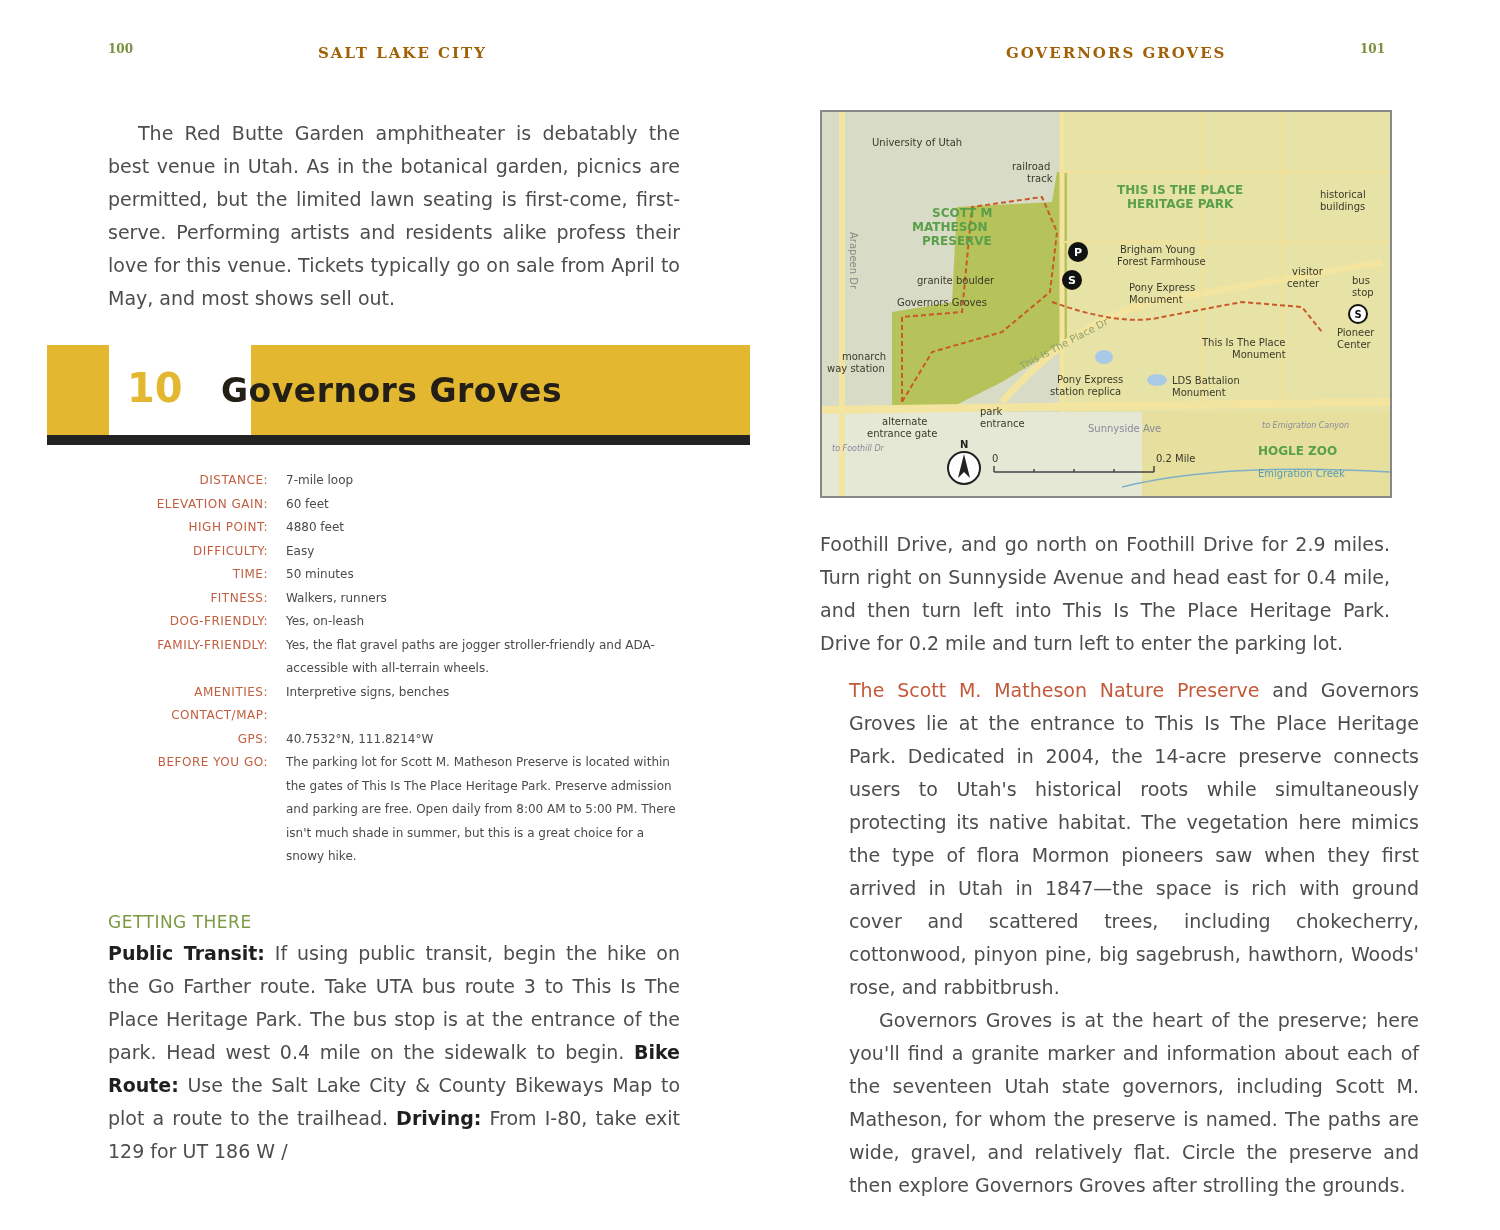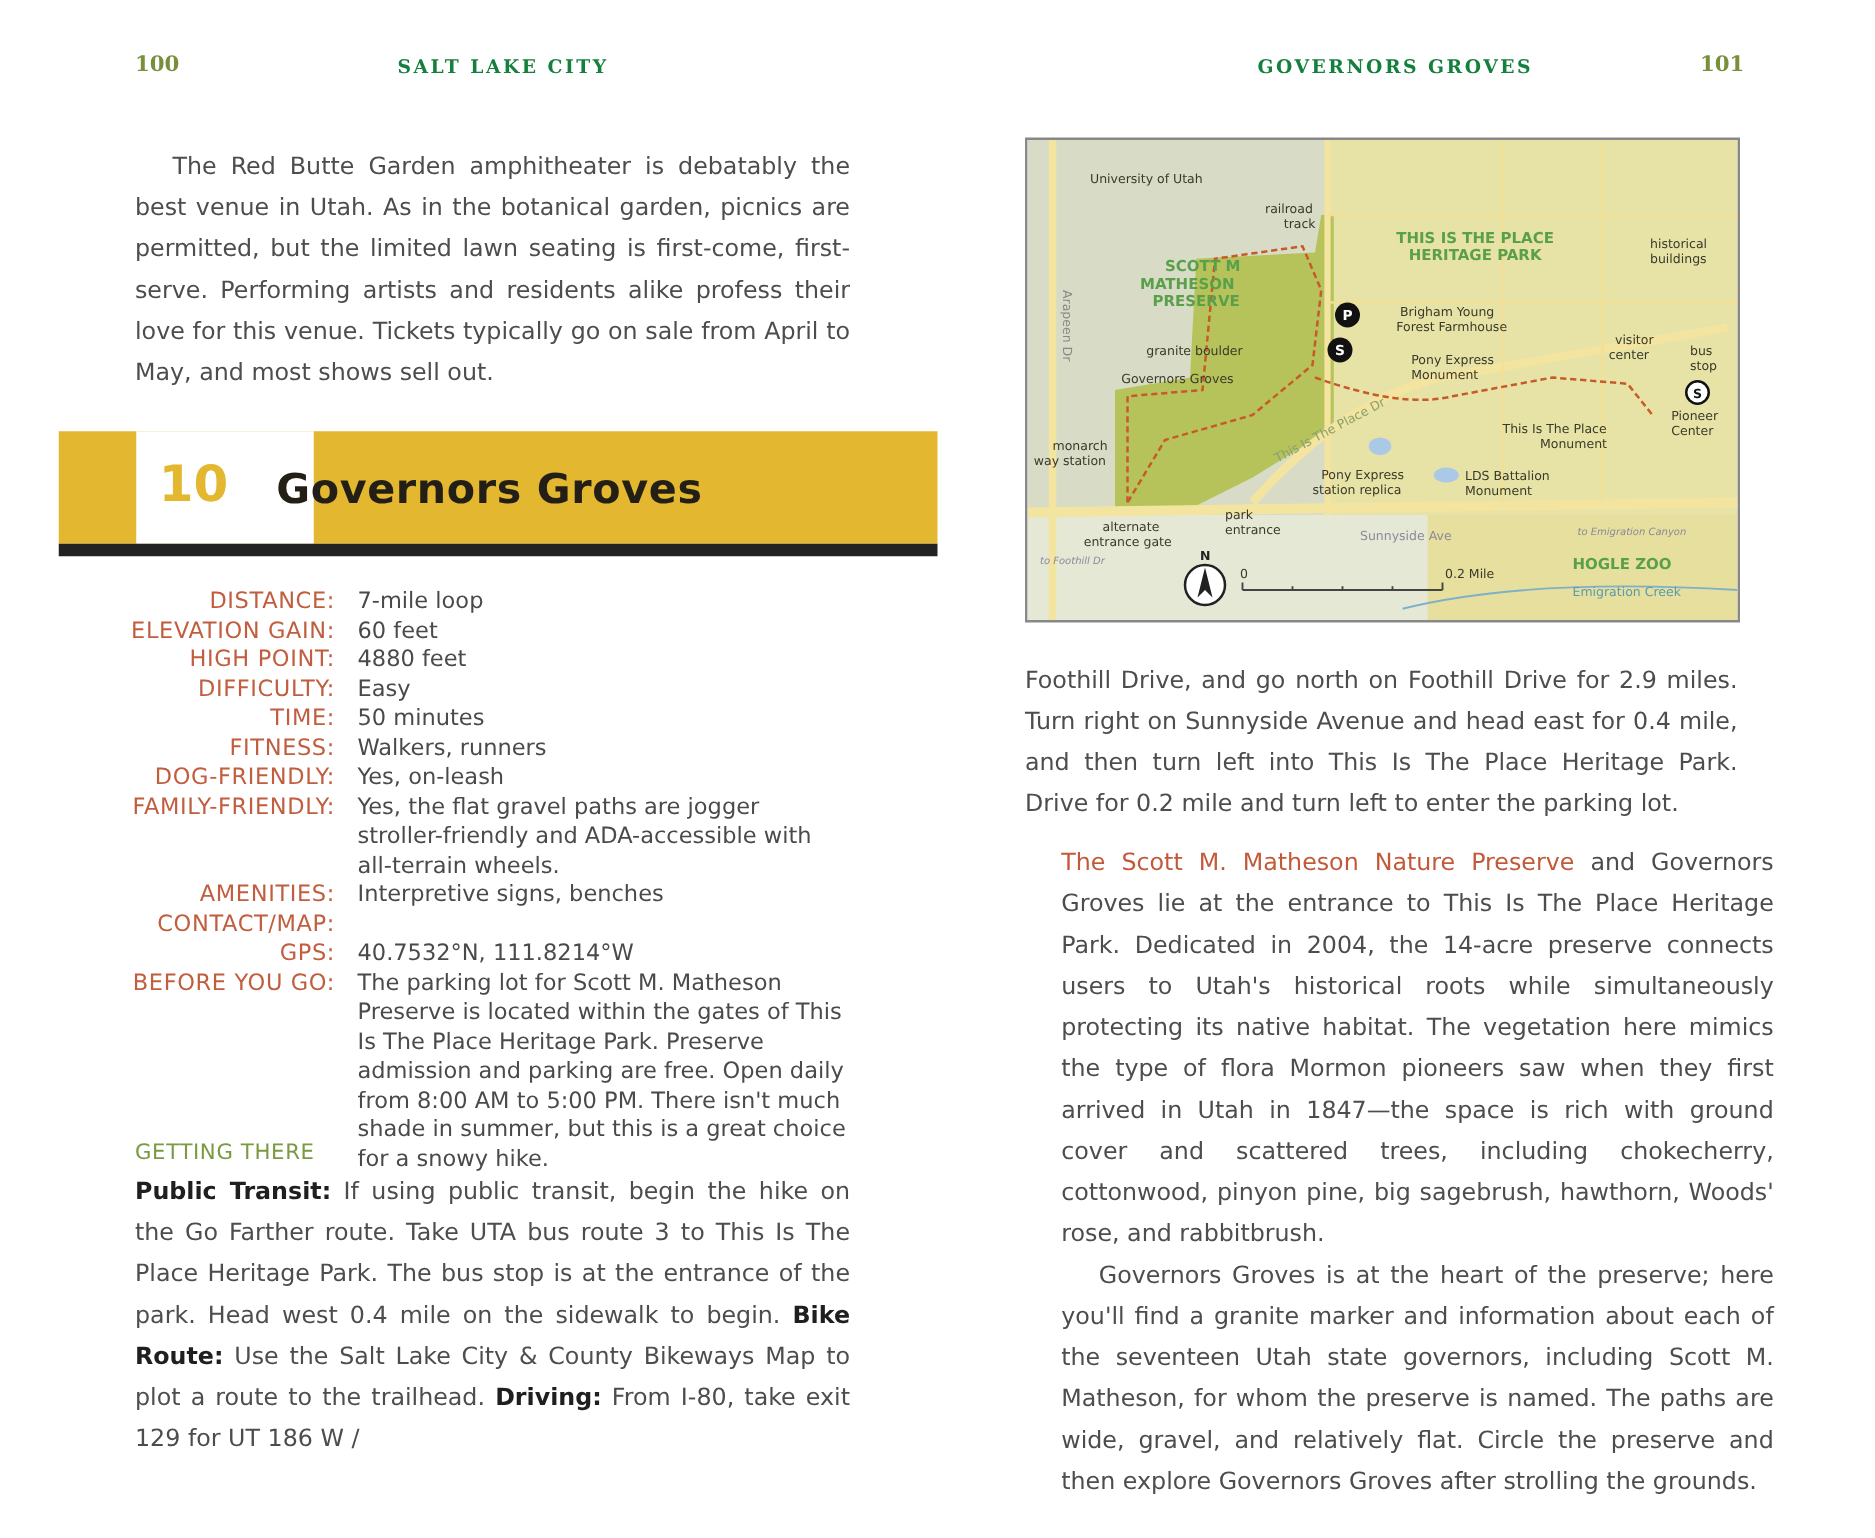--- a/index.html
+++ b/index.html
@@ -1,31 +1,31 @@
 <!DOCTYPE html>
 <html><head>
 <meta charset="utf-8">
 <style>
   html,body{margin:0;padding:0;background:#fff;}
   body{width:1500px;height:1230px;position:relative;overflow:hidden;font-family:"DejaVu Sans",sans-serif;color:#4a4a4a;}
   .abs{position:absolute;}
-  .folio{font-family:"DejaVu Serif",serif;font-weight:bold;font-size:17px;color:#7a8f3c;}
-  .running{font-family:"DejaVu Serif",serif;font-weight:bold;font-size:15px;letter-spacing:2px;color:#15803d;}
+  .folio{font-family:"DejaVu Serif",serif;font-weight:bold;font-size:12px;color:#7a8f3c;}
+  .running{font-family:"DejaVu Serif",serif;font-weight:bold;font-size:15px;letter-spacing:2px;color:#a16207;}
   .para{font-size:19px;line-height:33px;color:#4d4d4d;text-align:justify;}
   .para p{margin:0;}
   .indent{text-indent:30px;}
   
   .banner{left:47px;top:345px;width:703px;height:76px;padding-left:26px;}
   .banner .gold{position:absolute;left:0;top:0;width:703px;height:90px;background:#e3b830;}
   .banner .white{position:absolute;left:62px;top:0;width:142px;height:90px;background:#fff;}
   .banner .black{position:absolute;left:0;top:90px;width:703px;height:10px;background:#222;}
   .banner .num{position:absolute;left:80px;top:20px;font-size:40px;font-weight:bold;color:#e3b830;}
   .banner .title{position:absolute;left:174px;top:26px;font-size:33px;font-weight:bold;color:#231f16;letter-spacing:0.5px;}
   
-  .facts{left:100px;top:469px;width:590px;font-size:18px;}
+  .facts{left:100px;top:469px;width:590px;font-size:12px;}
   .fact{display:flex;line-height:23.5px;}
   .fact .k{width:168px;text-align:right;color:#c15e3f;letter-spacing:0.5px;flex:none;}
   .fact .v{margin-left:18px;color:#4a4a4a;width:395px;}
   .h-green{color:#7b9a43;font-size:17px;letter-spacing:0.5px;text-align:right;}
   b{color:#1f1f1f;}
   .red{color:#c25a3a;}
   
   .map{left:820px;top:110px;width:572px;height:388px;border:2px solid #888;box-sizing:border-box;overflow:hidden;}
   .map svg{display:block;}
   .ml{font-family:"DejaVu Sans",sans-serif;font-size:10px;fill:#3a3a2a;}

